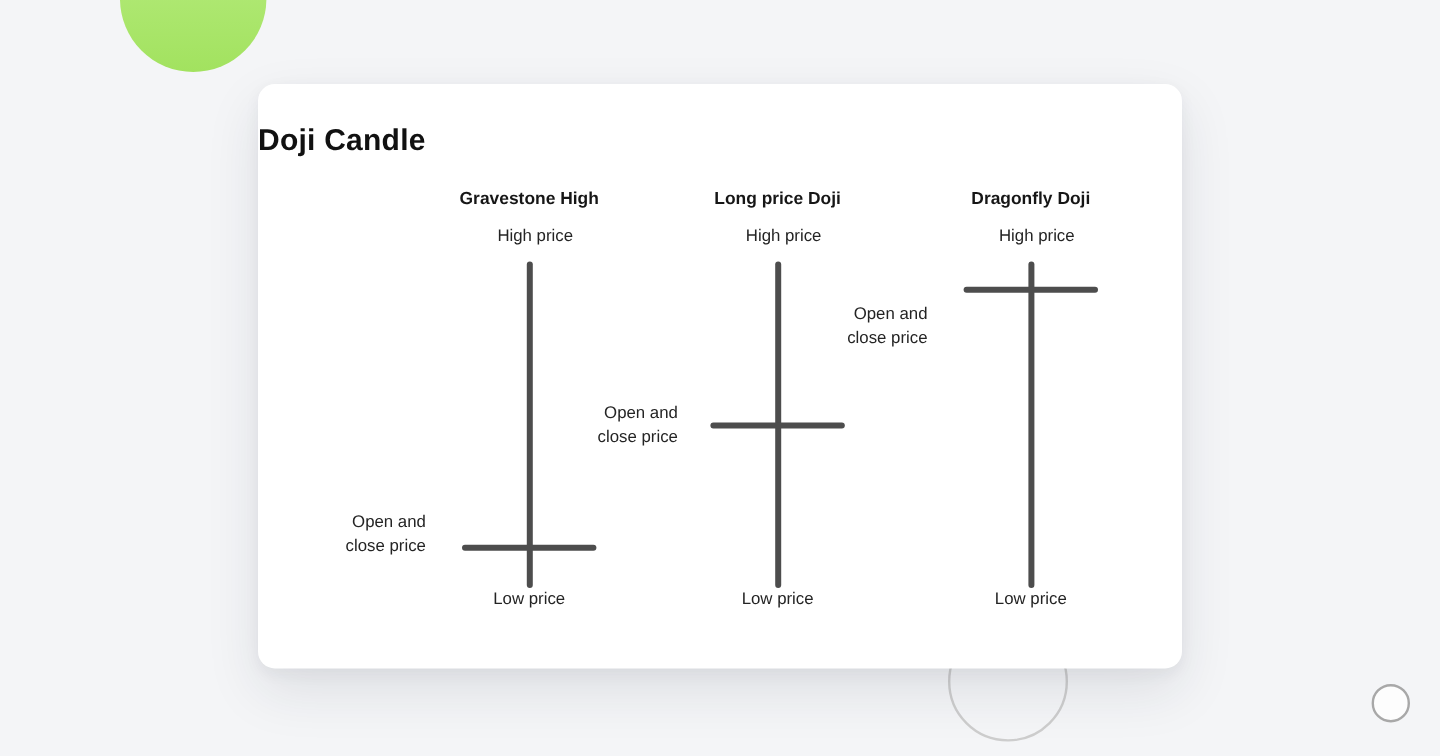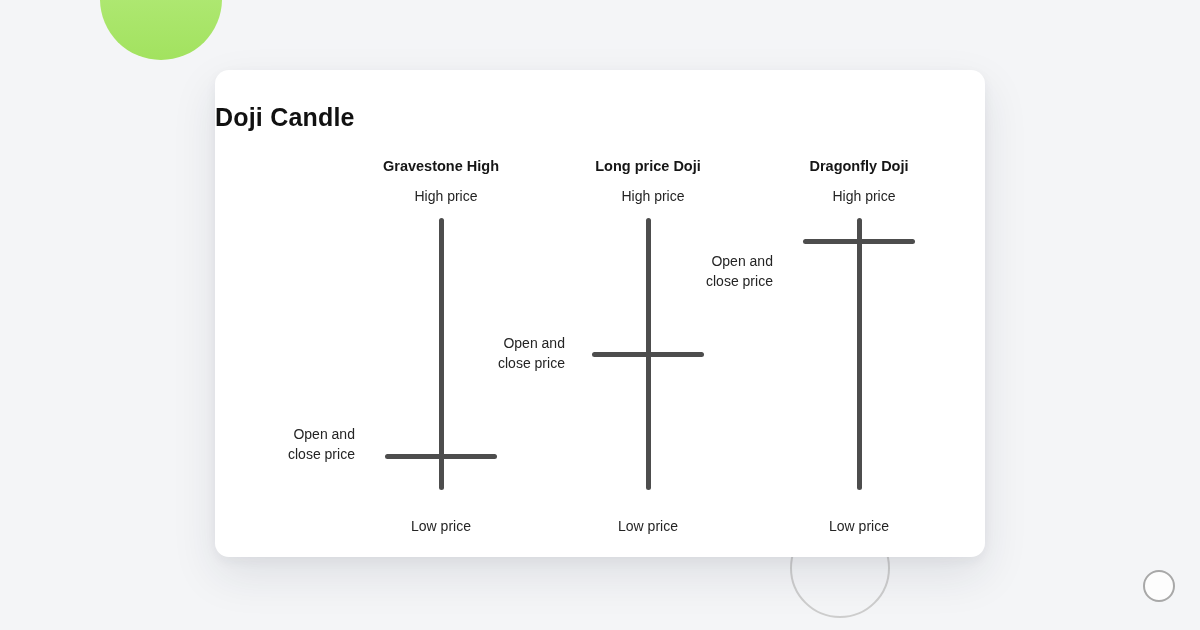--- a/index.html
+++ b/index.html
@@ -101,21 +101,21 @@
 
   .price-label {
     position: absolute;
     left: 0;
     transform: translateX(-50%);
     white-space: nowrap;
     font-size: 14px;
     color: #242424;
   }
   .price-label.high { top: 118px; padding-left: 10px; }
-  .price-label.low  { top: 448px; }
+  .price-label.low  { top: 420px; }
 
   .wick {
     position: absolute;
     top: 148px;
     left: -2.5px;
     width: 5px;
     height: 272px;
     background: #4d4d4d;
     border-radius: 3px;
   }

